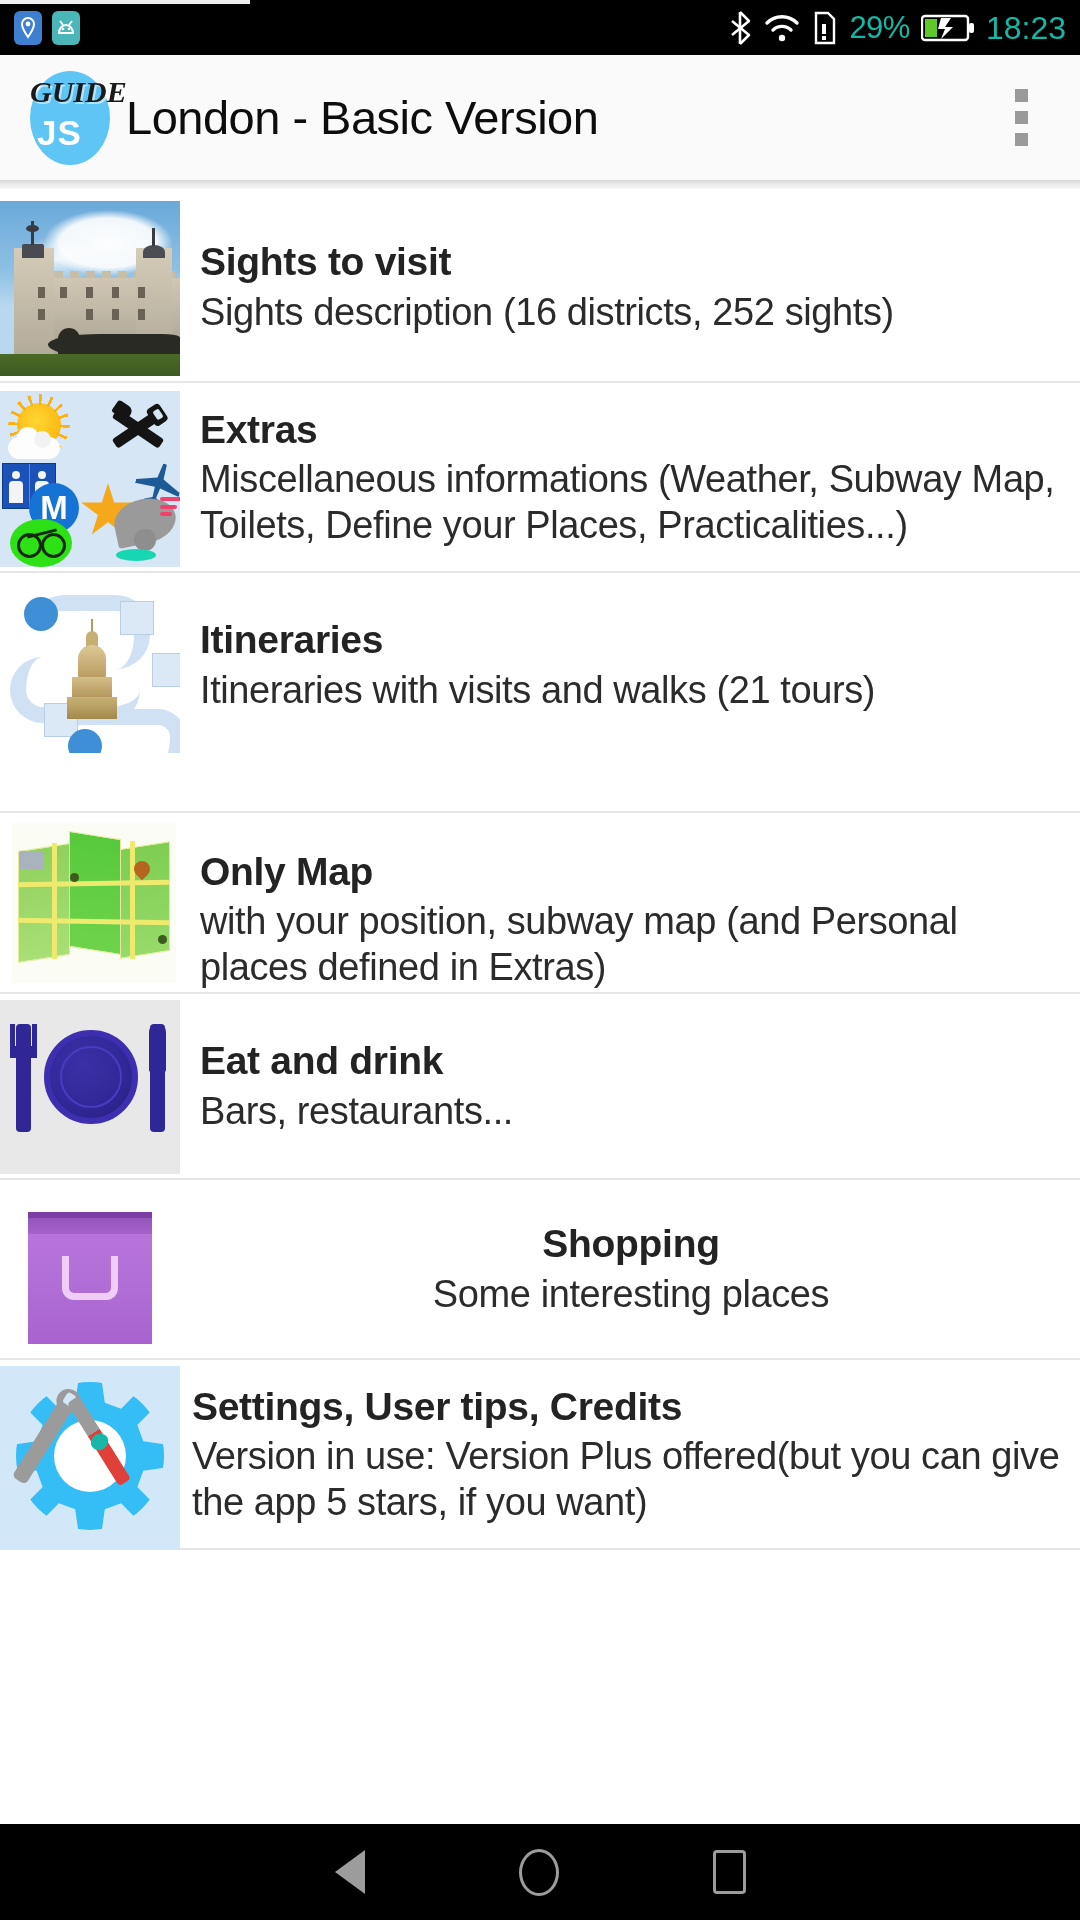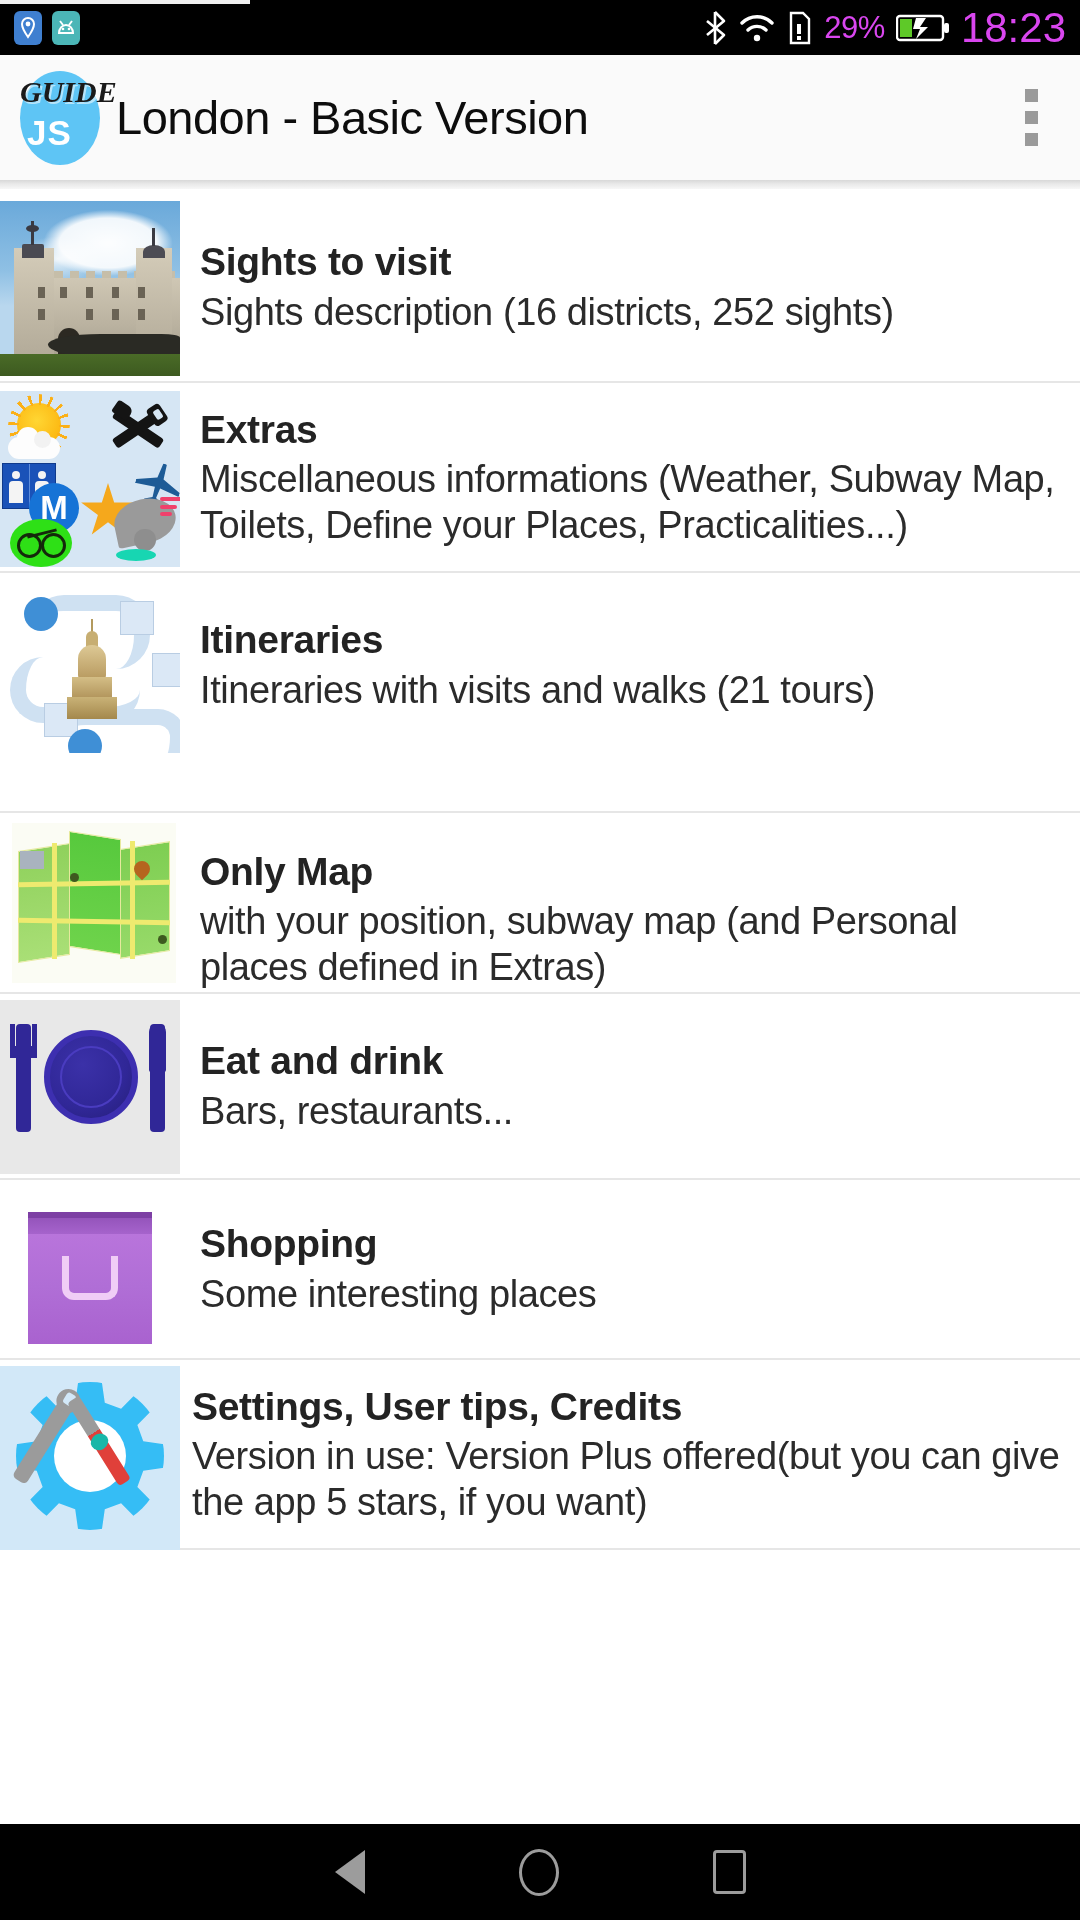--- a/index.html
+++ b/index.html
@@ -6,40 +6,40 @@
   html,body { width:1080px; height:1920px; }
   body {
     font-family: "Liberation Sans", sans-serif;
     background:#ffffff;
     overflow:hidden;
     position:relative;
   }
 
   
   .statusbar{
-    height:55px; background:#000000; color:#d946ef;
+    height:55px; background:#000000; color:#14b8a6;
     display:flex; align-items:center; padding:0 14px;
     position:relative;
   }
   .sb-left{ display:flex; align-items:center; gap:10px; }
   .sb-right{ display:flex; align-items:center; gap:11px; margin-left:auto; }
   .sb-ico{ display:block; }
   .sb-pct{
     font-size:31px; font-weight:400; letter-spacing:-0.5px;
     font-family:"Liberation Sans", sans-serif; line-height:1;
   }
   .sb-clock{
-    font-size:42px; font-weight:400; letter-spacing:0px;
+    font-size:32px; font-weight:400; letter-spacing:0px;
     font-family:"Liberation Sans", sans-serif; line-height:1;
   }
 
   
   .appbar{
     height:125px; background:#fafafa;
-    display:flex; align-items:center; padding:0 16px;
+    display:flex; align-items:center; padding:0 26px;
     position:relative;
   }
   .logo{
     width:88px; height:98px; position:relative; flex:0 0 auto;
     margin-right:12px;
   }
   .logo-circle{
     position:absolute; left:4px; top:2px;
     width:80px; height:94px; border-radius:50%;
     background:#5ec5f5;
@@ -125,21 +125,21 @@
   .row.r3 .thumb{ height:181px; }
   .row.r4 .thumb{ height:186px; }
   .row.r5 .thumb{ height:180px; }
   .row.r6 .thumb{ height:190px; }
 
   .row.r0 .rowtext{ height:190px; }
   .row.r1 .rowtext{ height:190px; }
   .row.r2 .rowtext{ height:186px; }
   .row.r3 .rowtext{ height:214px; }
   .row.r4 .rowtext{ height:186px; }
-  .row.r5 .rowtext{ height:180px; }
+  .row.r5 .rowtext{ height:180px;align-items:center; }
   .row.r6 .rowtext{ height:190px;padding-left:12px; }
 
   
   .t0{
     position:absolute; left:0; top:8px; width:180px; height:175px;
     background:
       radial-gradient(ellipse 90px 46px at 108px 42px, rgba(255,255,255,0.98) 0%, rgba(255,255,255,0.9) 54%, rgba(255,255,255,0) 72%),
       radial-gradient(ellipse 60px 30px at 58px 58px, rgba(255,255,255,0.85) 0%, rgba(255,255,255,0) 75%),
       linear-gradient(to bottom,#6aa9da 0%,#8fc0e4 40%,#b9d7ee 60%,#b9d7ee 100%);
     overflow:hidden;

